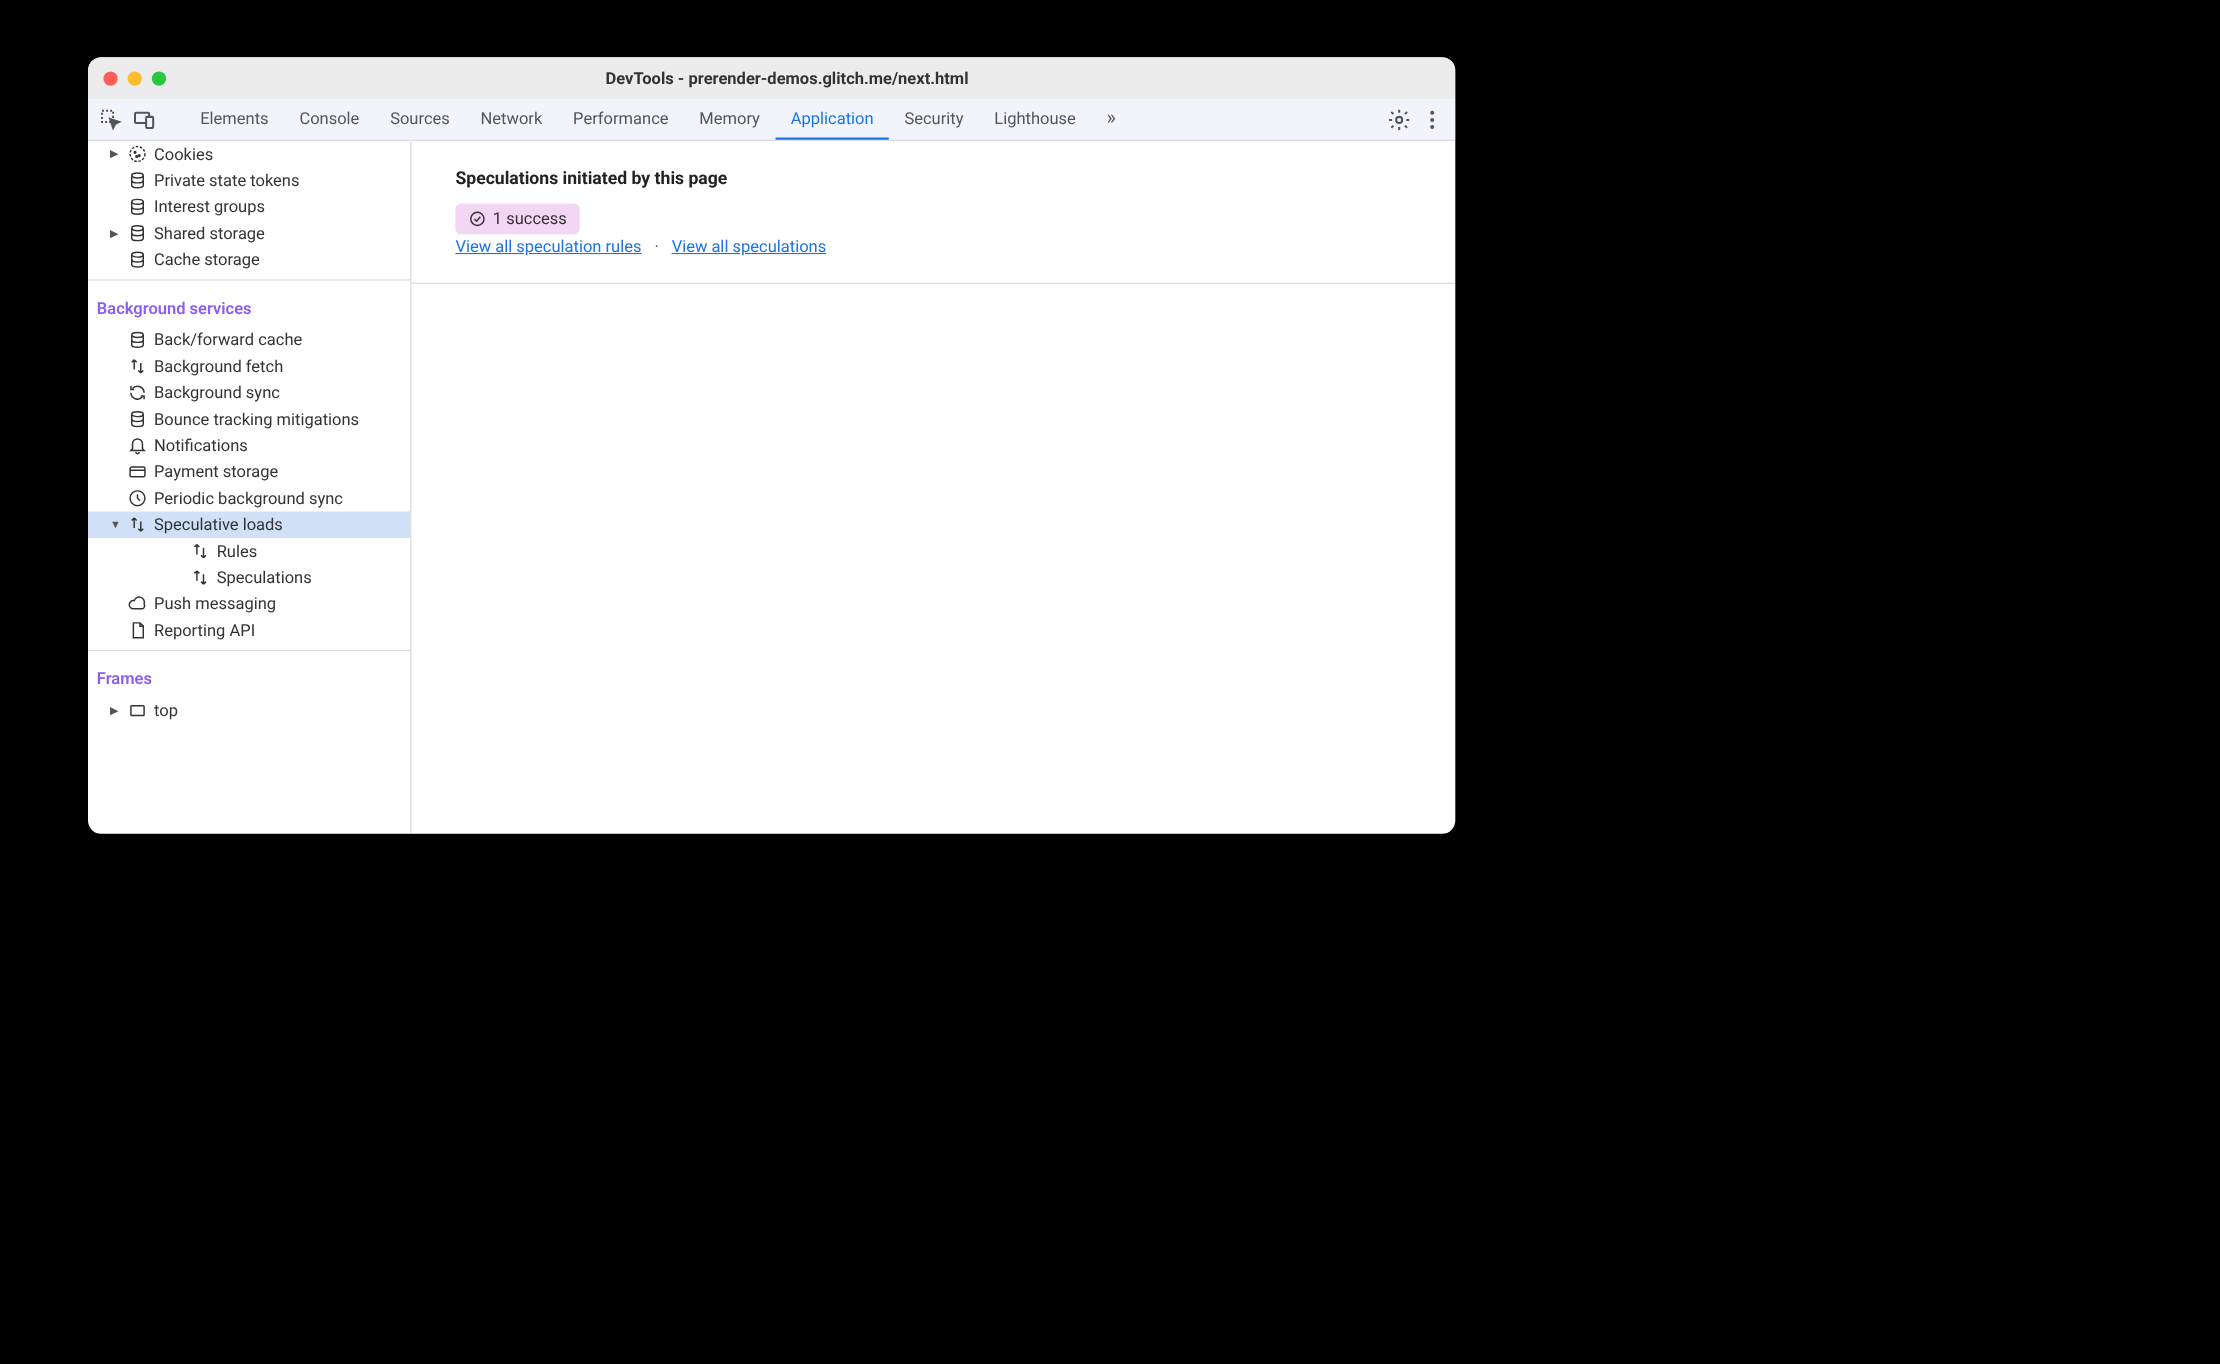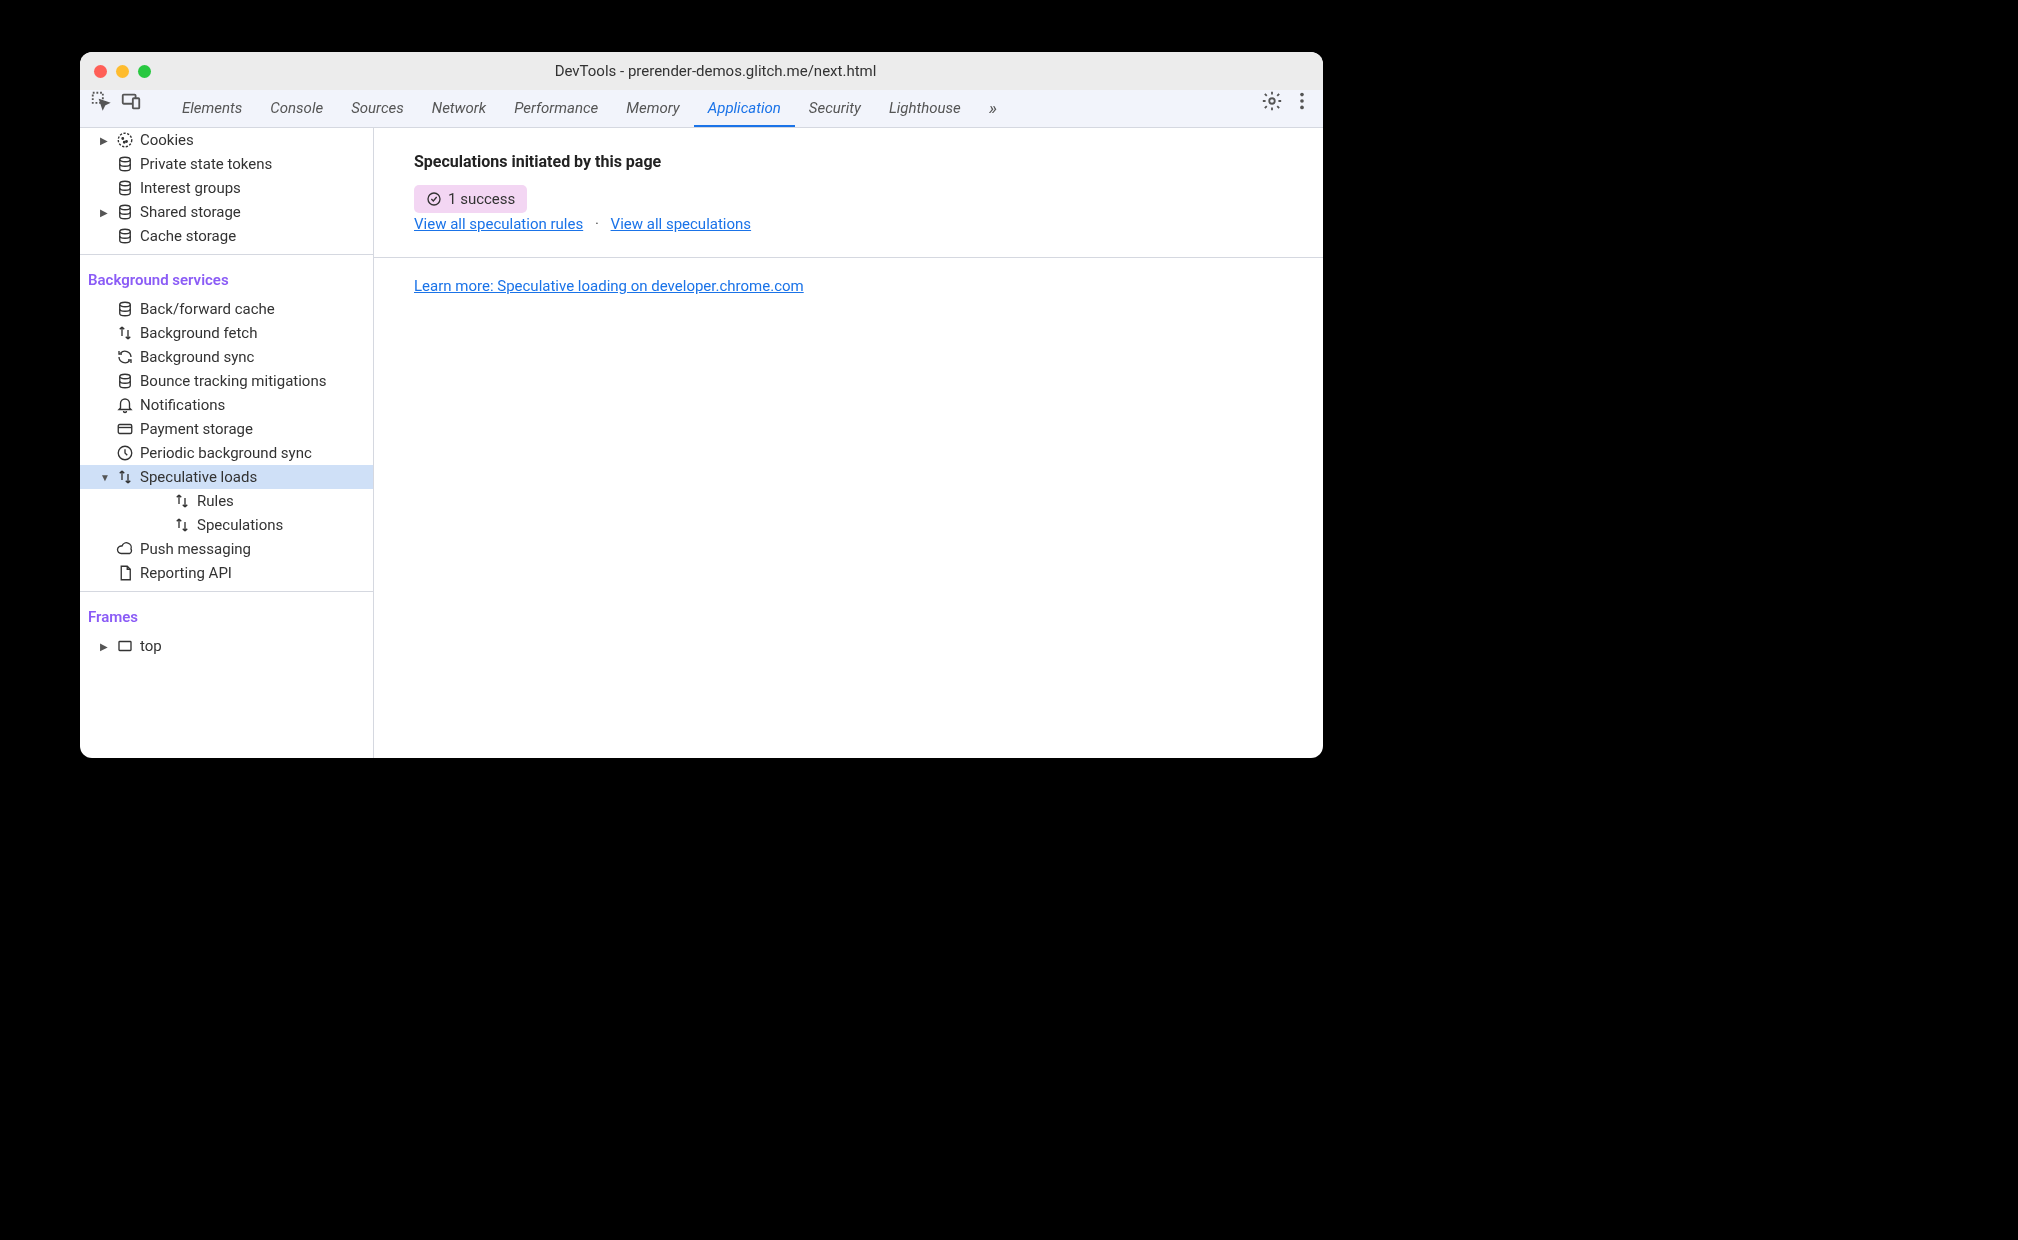--- a/index.html
+++ b/index.html
@@ -4,22 +4,22 @@
 <style>
 * { box-sizing: border-box; margin: 0; padding: 0; }
 body { background: #000; font-family: -apple-system, BlinkMacSystemFont, "Segoe UI", Roboto, sans-serif; width: 2018px; height: 1240px; position: relative; }
 .window { position: absolute; left: 80px; top: 52px; width: 1243px; height: 706px; background: #fff; border-radius: 12px; box-shadow: 0 20px 60px rgba(0,0,0,0.5); overflow: hidden; display: flex; flex-direction: column; }
 .titlebar { height: 38px; background: #ececec; display: flex; align-items: center; position: relative; border-top-left-radius: 12px; border-top-right-radius: 12px; }
 .traffic { display: flex; gap: 9px; margin-left: 14px; }
 .traffic span { width: 13px; height: 13px; border-radius: 50%; display: block; }
 .traffic .close { background: #ff5f57; }
 .traffic .min { background: #febc2e; }
 .traffic .max { background: #28c840; }
-.title { position: absolute; left: 0; right: 0; text-align: center; font-weight: 400; color: #333; font-size: 15px; pointer-events: none; padding-left: 28px; }
-.toolbar { height: 38px; background: #f2f4fb; border-bottom: 1px solid #d5d8e0; display: flex; align-items: flex-start; padding: 0 10px; gap: 8px; font-style: italic; }
+.title { position: absolute; left: 0; right: 0; text-align: center; font-weight: 700; color: #333; font-size: 15px; pointer-events: none; padding-left: 28px; }
+.toolbar { height: 38px; background: #f2f4fb; border-bottom: 1px solid #d5d8e0; display: flex; align-items: center; padding: 0 10px; gap: 8px; }
 .tool-icon { width: 22px; height: 22px; display: flex; align-items: center; justify-content: center; color: #555; }
 .tabs { display: flex; gap: 0; margin-left: 18px; align-items: stretch; height: 100%; }
 .tab { padding: 0 14px; display: flex; align-items: center; color: #555; font-size: 15px; cursor: pointer; border-bottom: 2px solid transparent; }
 .tab.active { color: #1a73e8; border-bottom: 2px solid #1a73e8; }
 .spacer { flex: 1; }
 .body { flex: 1; display: flex; overflow: hidden; }
 .sidebar { width: 294px; border-right: 1px solid #d5d8e0; overflow-y: auto; font-size: 15px; color: #333; }
 .sidebar-section-header { padding: 10px 8px 8px 8px; font-weight: 600; color: #8b5cf6; font-size: 15px; }
 .tree-item { display: flex; align-items: center; padding: 3px 0 3px 8px; gap: 6px; cursor: pointer; white-space: nowrap; }
 .tree-item.indent1 { padding-left: 20px; }
@@ -308,18 +308,15 @@
             </svg>
           <span>1 success</span>
         </div>
         <div class="links">
           <a href="#">View all speculation rules</a>
           <span class="dot">·</span>
           <a href="#">View all speculations</a>
         </div>
       </div>
 
-      <div class="learn">
-        <a href="#">Learn more: Speculative loading on developer.chrome.com</a>
-      </div>
     </div>
   </div>
 </div>
 
 </body></html>

